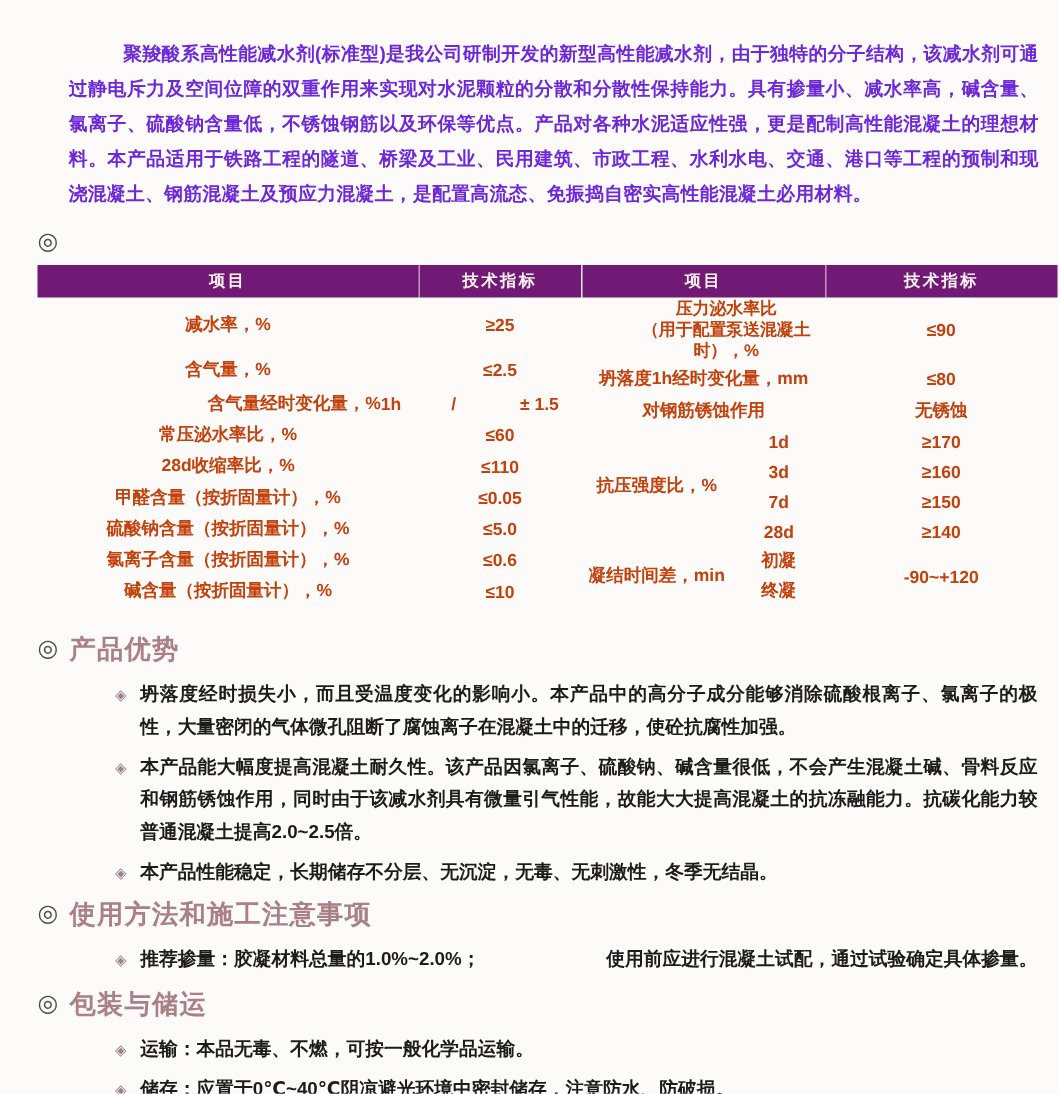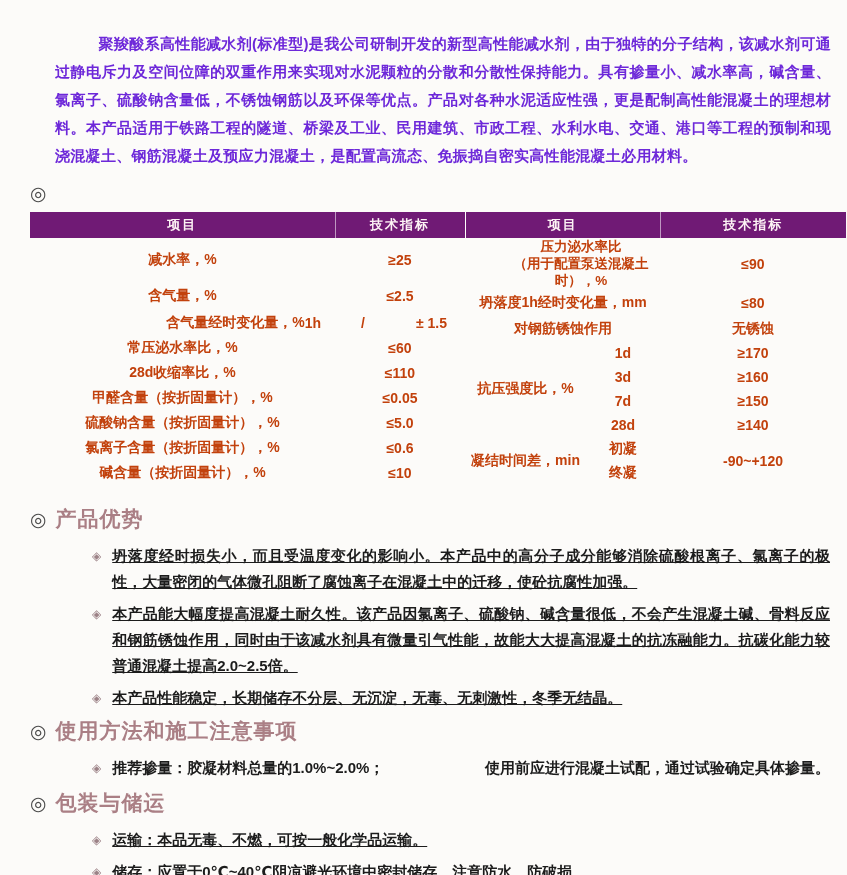--- a/index.html
+++ b/index.html
@@ -55,21 +55,21 @@
     list-style:none;margin:10px 0 0 0;
     padding:0 17px 0 92px;
   }
   ul.bullets li{
     display:flex;gap:11px;align-items:flex-start;
     font-size:15px;line-height:26px;font-weight:600;
     margin-bottom:6px;color:#1c1c1c;
     text-align:justify;
   }
   .diamond{color:#9c8287;font-size:12px;line-height:26px;flex:none;}
-  .btext{flex:1;text-decoration:underline;}
+  .btext{flex:1;}
   li.split-line{display:flex;}
   li.split-line .left-part{flex:none;}
   li.split-line .right-part{margin-left:auto;}
 </style>
 </head>
 <body>
 
 <div class="page">
 
   <p class="intro">聚羧酸系高性能减水剂(标准型)是我公司研制开发的新型高性能减水剂，由于独特的分子结构，该减水剂可通过静电斥力及空间位障的双重作用来实现对水泥颗粒的分散和分散性保持能力。具有掺量小、减水率高，碱含量、氯离子、硫酸钠含量低，不锈蚀钢筋以及环保等优点。产品对各种水泥适应性强，更是配制高性能混凝土的理想材料。本产品适用于铁路工程的隧道、桥梁及工业、民用建筑、市政工程、水利水电、交通、港口等工程的预制和现浇混凝土、钢筋混凝土及预应力混凝土，是配置高流态、免振捣自密实高性能混凝土必用材料。</p>

